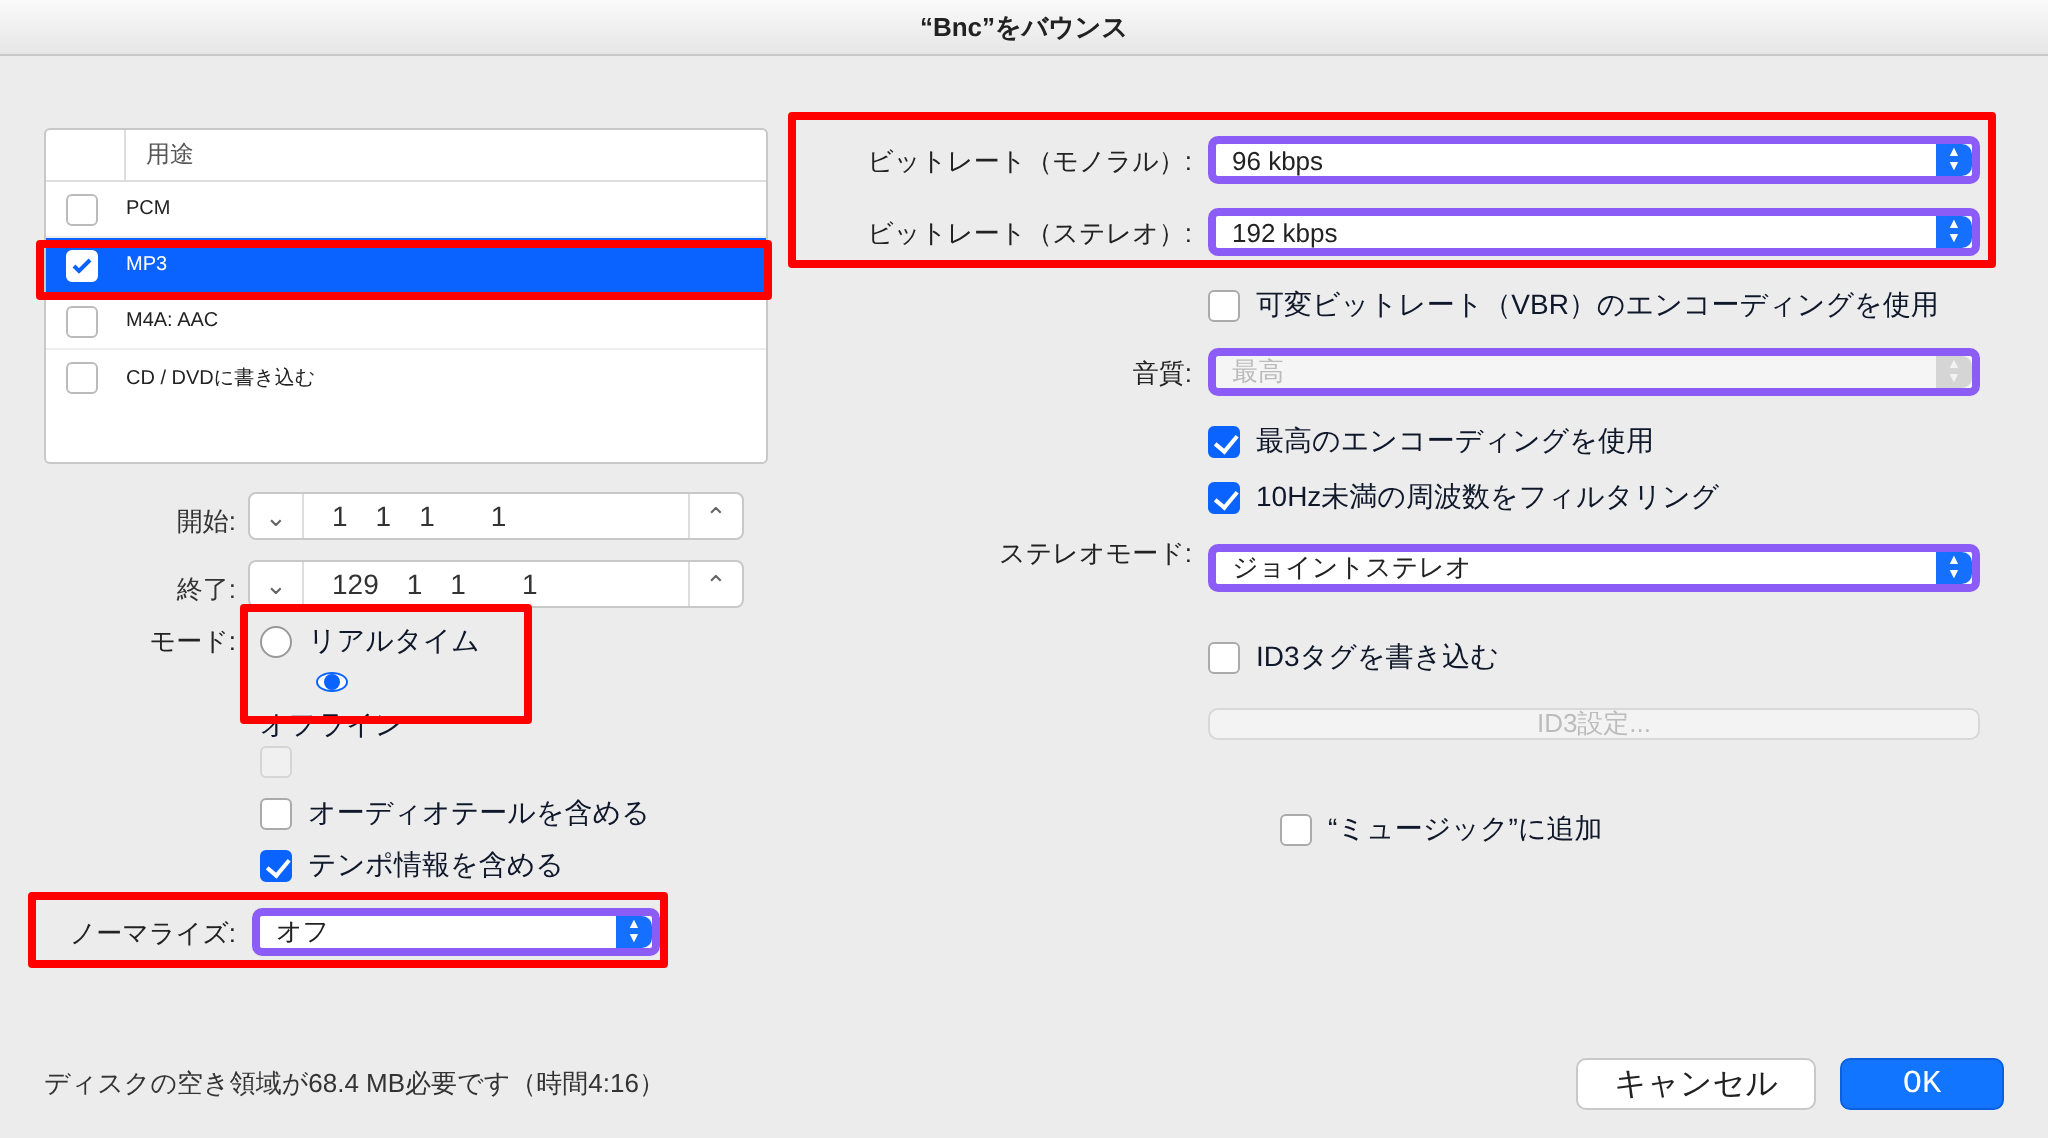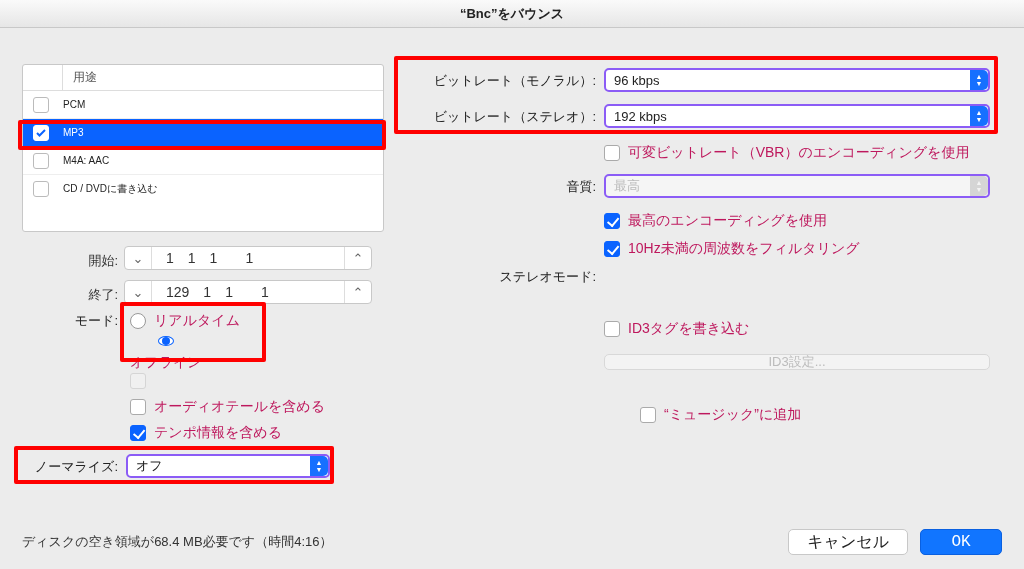--- a/index.html
+++ b/index.html
@@ -58,42 +58,42 @@
     display:flex; align-items:center; width:248px; position:relative;
   }
   .spin-step {
     width:26px; height:100%; display:flex; align-items:center; justify-content:center;
     color:#666; cursor:pointer;
   }
   .spin-vals { flex:1; display:flex; gap:14px; padding-left:14px; font-size:14px; color:#333;}
   .spin-sep { width:1px; background:#ddd; height:100%; }
 
   
-  .opt-row { position:absolute; display:flex; align-items:center; gap:8px; font-size:14px; color:#be185d; height:22px;}
+  .opt-row { position:absolute; display:flex; align-items:center; gap:8px; font-size:14px; color:#0f172a; height:22px;}
   .opt-row.disabled { color:#aaa; }
   .radio {
     width:16px; height:16px; border-radius:50%; border:1px solid #999; background:#fff;
     display:flex; align-items:center; justify-content:center;
   }
   .radio.on { border-color:#0a63ff; }
   .radio.on::after { content:""; width:8px; height:8px; border-radius:50%; background:#0a63ff; }
   .chk {
     width:16px; height:16px; border-radius:3px; border:1px solid #aaa; background:#fff;
     display:flex; align-items:center; justify-content:center;
   }
   .chk.on { background:#0a63ff; border-color:#0a63ff; }
   .chk.on::after {
     content:""; width:5px; height:9px; border:solid #fff; border-width:0 2px 2px 0;
     transform: rotate(40deg) translateY(-1px);
   }
   .chk.disabled { background:#f0f0f0; border-color:#d5d5d5; }
 
   
   .popup {
-    height:24px; background:#fff; border:2px solid #8b5cf6; border-radius:5px;
+    height:24px; background:#fff; border:4px solid #8b5cf6; border-radius:5px;
     display:flex; align-items:center; padding:0 8px; position:relative; font-size:13px;
     color:#222;
   }
   .popup.disabled { color:#bbb; background:#f5f5f5;}
   .popup .arrows {
     position:absolute; right:0; top:0; bottom:0; width:18px;
     background:#1670ff; border-radius:0 5px 5px 0;
     display:flex; flex-direction:column; align-items:center; justify-content:center;
   }
   .popup .arrows span { font-size:7px; line-height:7px; color:#fff; }
@@ -248,20 +248,27 @@
     <div class="opt-row" style="left:604px; top:182px;">
       <div class="chk on"></div>
       <span>最高のエンコーディングを使用</span>
     </div>
     <div class="opt-row" style="left:604px; top:210px;">
       <div class="chk on"></div>
       <span>10Hz未満の周波数をフィルタリング</span>
     </div>
 
     <div class="rlabel" style="left:450px; top:240px; width:146px;">ステレオモード:</div>
+    <div class="popup" style="position:absolute; left:604px; top:244px; width:386px;">
+      <span>ジョイントステレオ</span>
+      <div class="arrows">
+          <span>▲</span>
+          <span>▼</span>
+        </div>
+    </div>
 
     <div class="opt-row" style="left:604px; top:290px;">
       <div class="chk"></div>
       <span>ID3タグを書き込む</span>
     </div>
 
     <div class="id3btn" style="left:604px; top:326px; width:386px;">ID3設定...</div>
 
     <div class="opt-row" style="left:604px; top:376px;padding-left:36px;">
       <div class="chk"></div>

